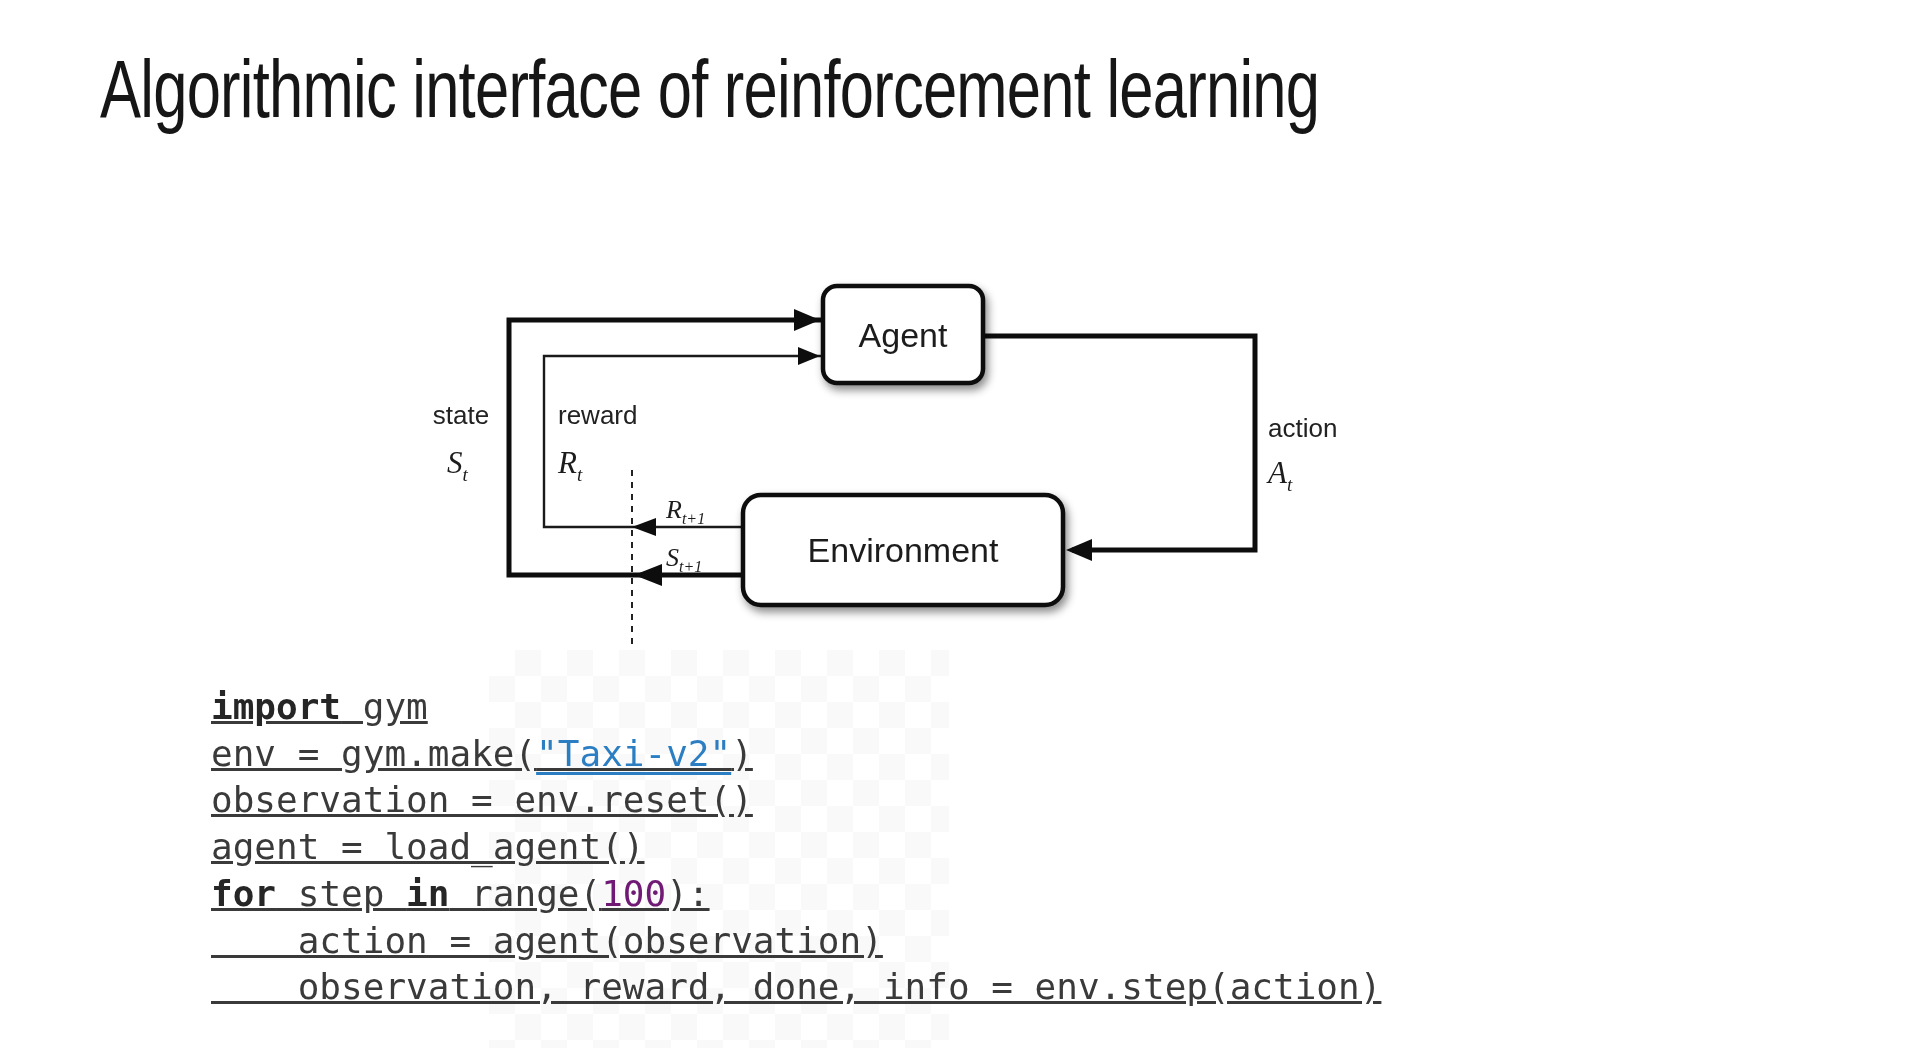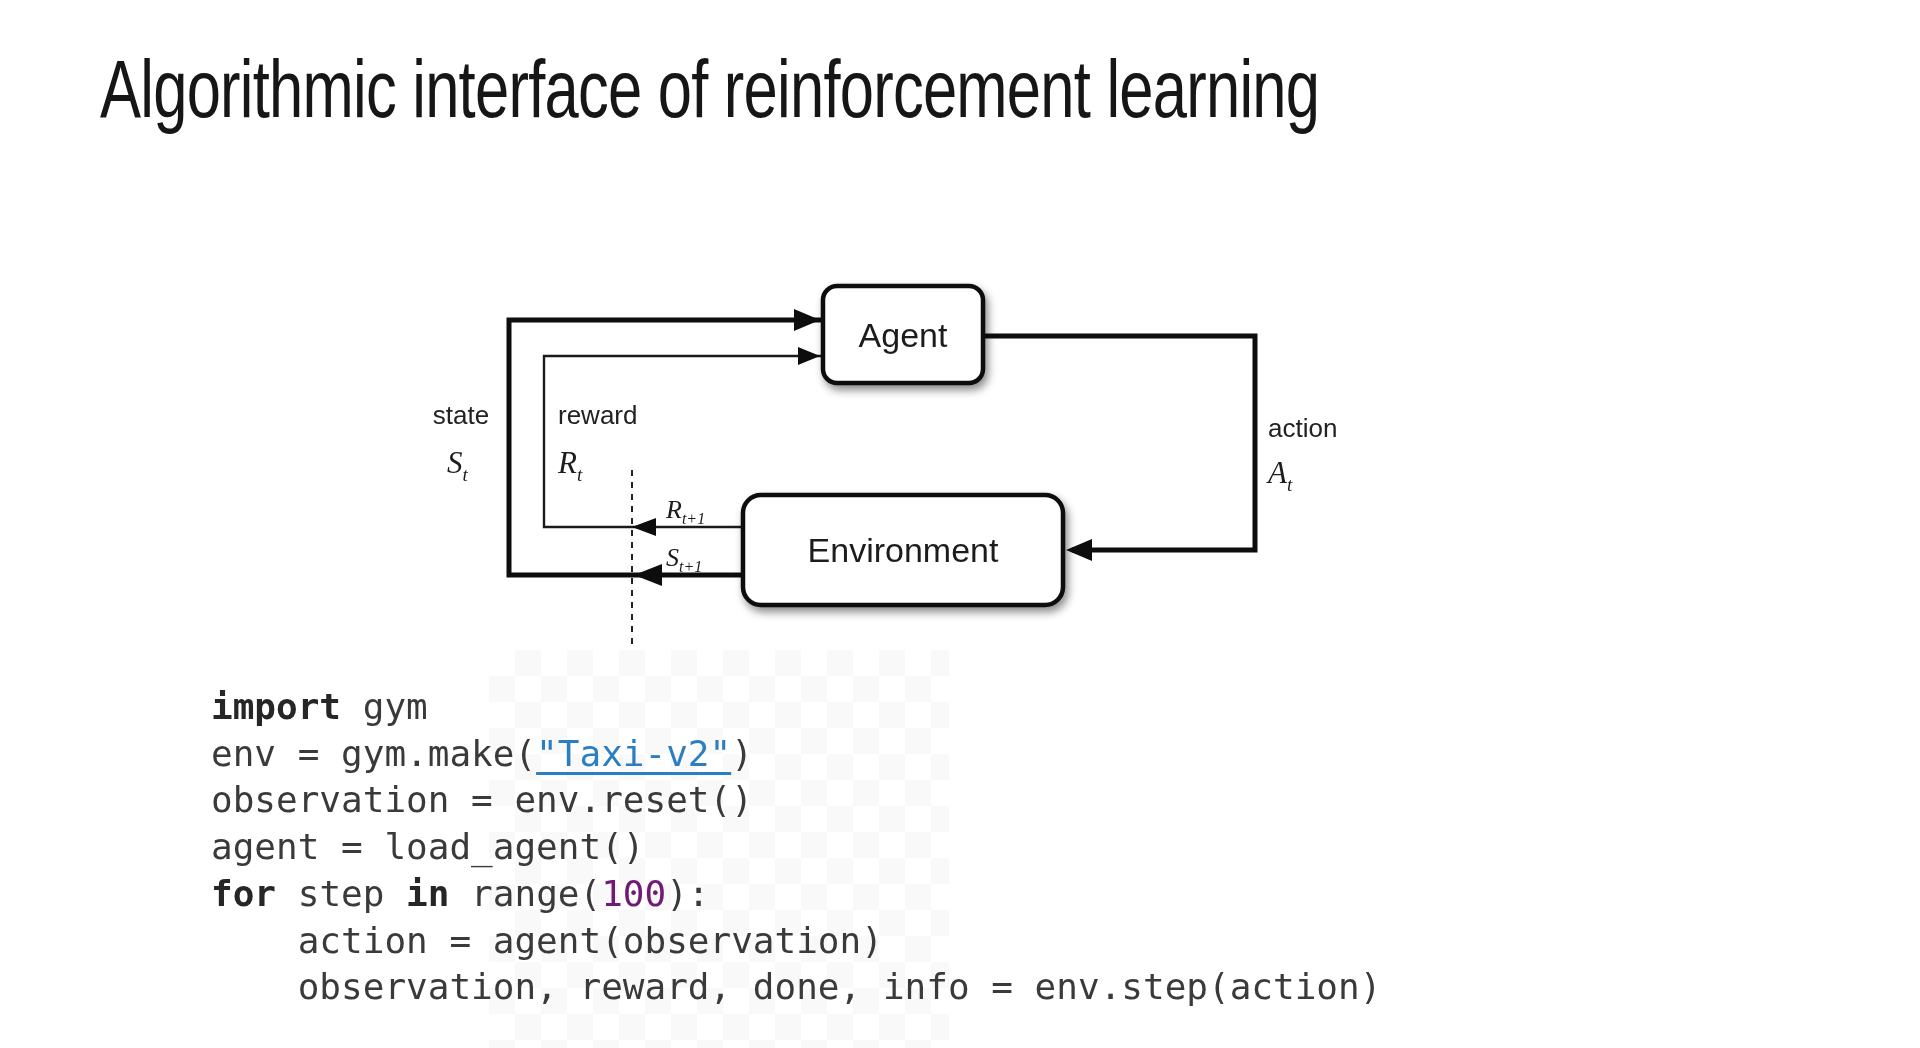--- a/index.html
+++ b/index.html
@@ -26,21 +26,21 @@
   .boxlabel{font-family:"Liberation Sans",sans-serif;font-size:34px;fill:#1c1c1c;}
   .siglabel{font-family:"Liberation Sans",sans-serif;font-size:26px;fill:#222;}
   .mathlabel{font-family:"Liberation Serif",serif;font-style:italic;font-size:31px;fill:#1c1c1c;}
   .mathsmall{font-family:"Liberation Serif",serif;font-style:italic;font-size:26px;fill:#1c1c1c;}
   .sub{font-size:19px;}
   .subsmall{font-size:16px;}
 
   
   pre.code{position:absolute;left:211px;top:684px;margin:0;
            font-family:"DejaVu Sans Mono",monospace;font-size:36px;line-height:46.7px;
-           color:#3a3a3a;white-space:pre;}
+           color:#3a3a3a;white-space:pre;text-decoration:underline;}
   .tok-plain{color:#3a3a3a;}
   .tok-kw{color:#262626;font-weight:700;}
   .tok-num{color:#701a75;}
   a.tok-link{color:#2b7ec2;text-decoration:underline;text-decoration-thickness:2.5px;
              text-underline-offset:6px;cursor:pointer;}
 </style>
 </head>
 <body>
 
 <div class="slide">

